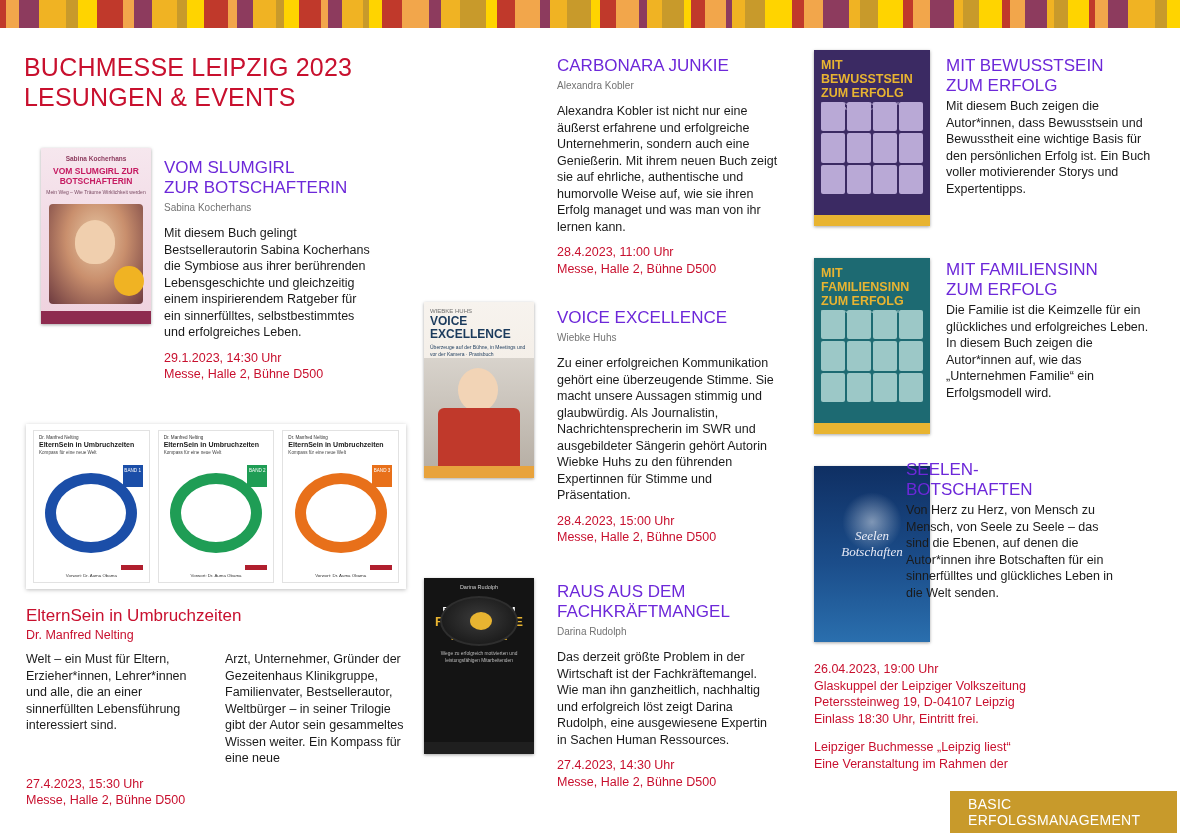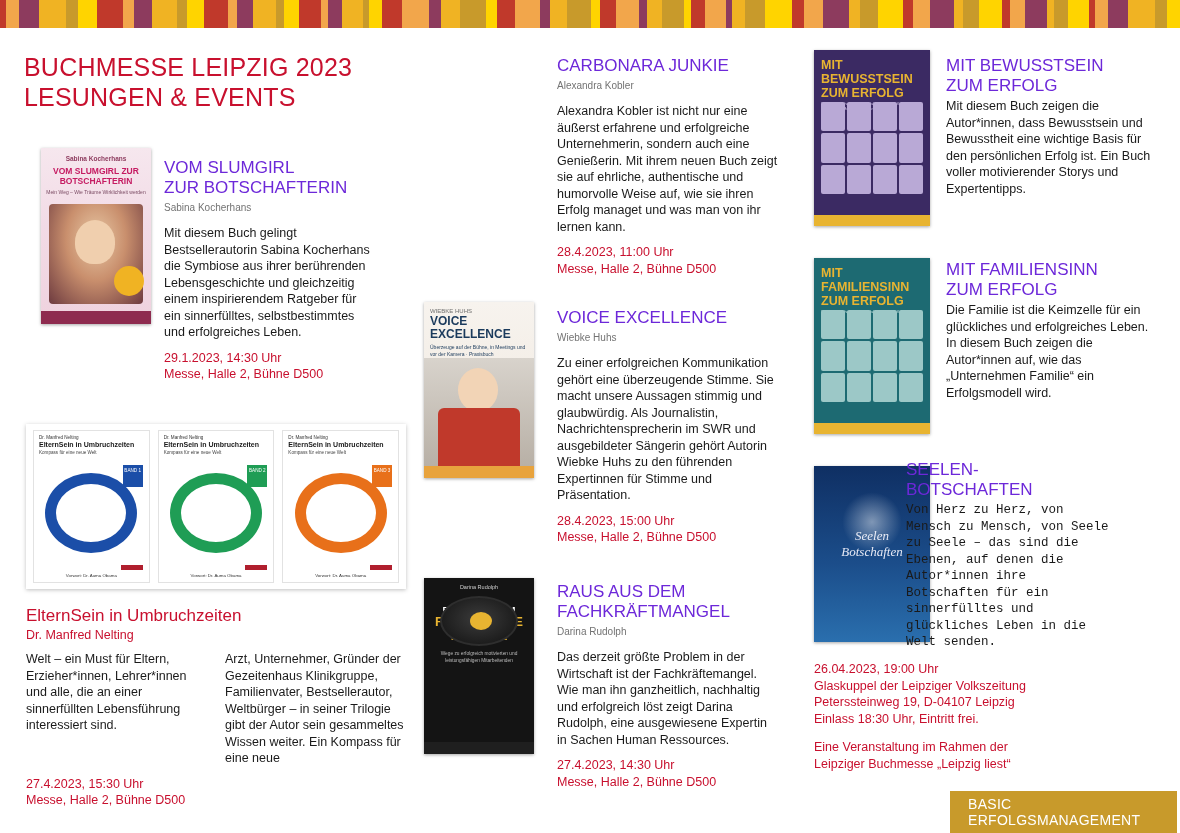--- a/index.html
+++ b/index.html
@@ -587,31 +587,31 @@
       <span>Seelen</span>
       <span>Botschaften</span>
     </div>
   </div>
 
   <div class="entry" style="left:906px; top:460px; width:210px;">
     <div class="etitle">
       <span>SEELEN-</span>
       <span>BOTSCHAFTEN</span>
     </div>
-    <div class="ebody" style="font-family:Liberation Mono, monospace;">Von Herz zu Herz, von Mensch zu Mensch, von Seele zu Seele – das sind die Ebenen, auf denen die Autor*innen ihre Botschaften für ein sinnerfülltes und glückliches Leben in die Welt senden.</div>
+    <div class="ebody" style="">Von Herz zu Herz, von Mensch zu Mensch, von Seele zu Seele – das sind die Ebenen, auf denen die Autor*innen ihre Botschaften für ein sinnerfülltes und glückliches Leben in die Welt senden.</div>
   </div>
 
   <div class="venue">
     <span>26.04.2023, 19:00 Uhr</span>
     <span>Glaskuppel der Leipziger Volkszeitung</span>
     <span>Peterssteinweg 19, D-04107 Leipzig</span>
     <span>Einlass 18:30 Uhr, Eintritt frei.</span>
     <div class="gap"></div>
+    <span>Leipziger Buchmesse „Leipzig liest“</span>
     <span>Eine Veranstaltung im Rahmen der</span>
-    <span>Leipziger Buchmesse „Leipzig liest“</span>
   </div>
 
   <div class="goldbar">
     <span>BASIC ERFOLGSMANAGEMENT</span>
   </div>
 
   <div class="edge"></div>
 </div>
 
 </body></html>

